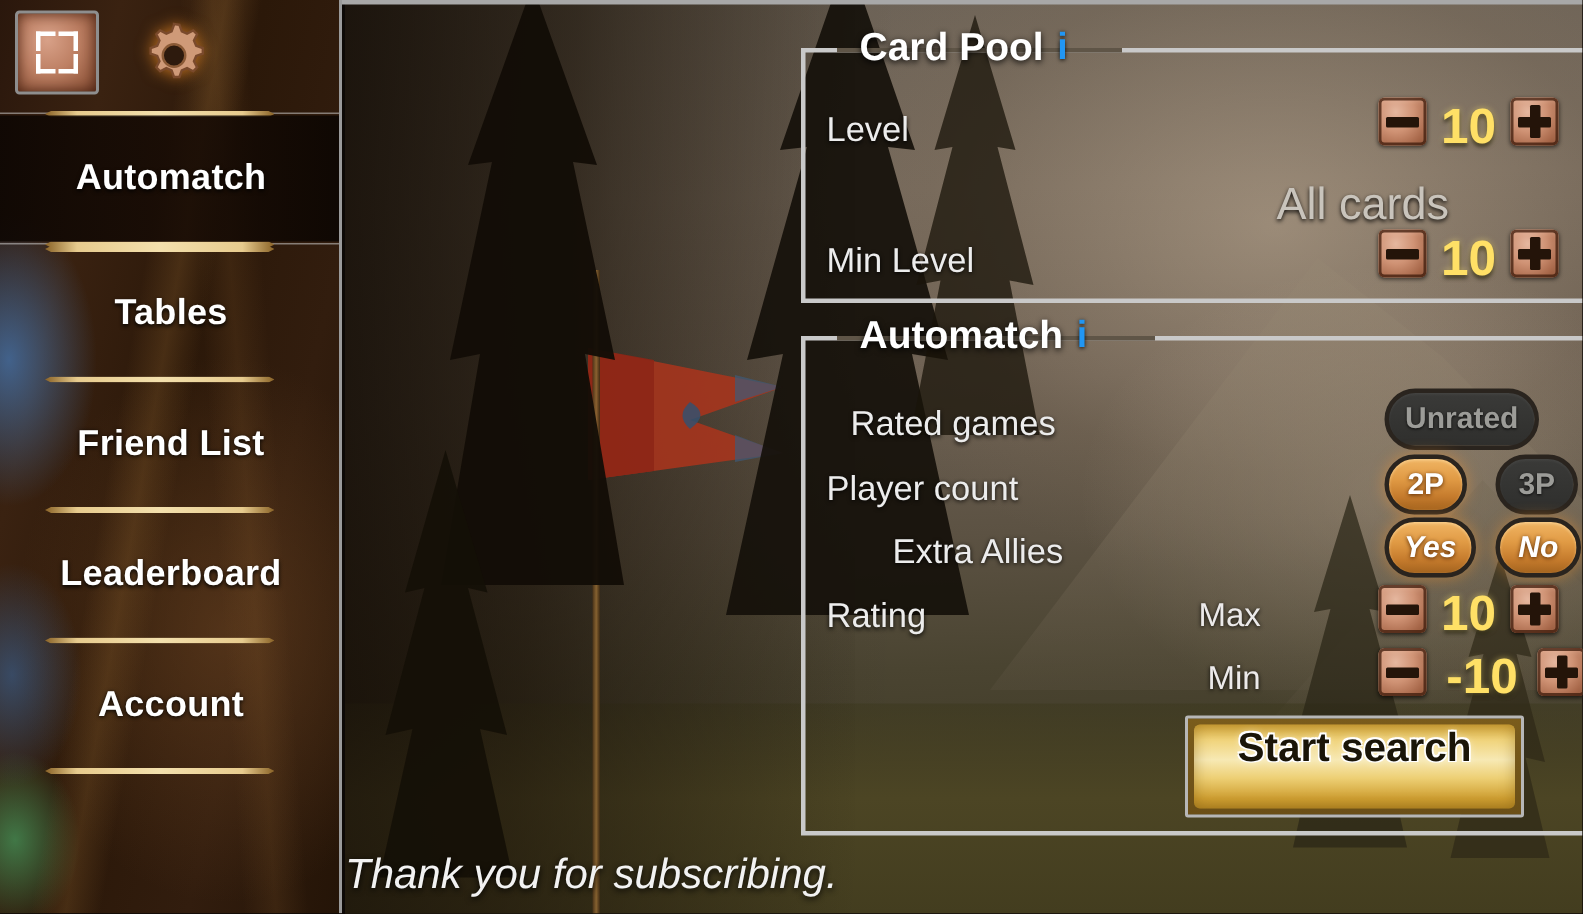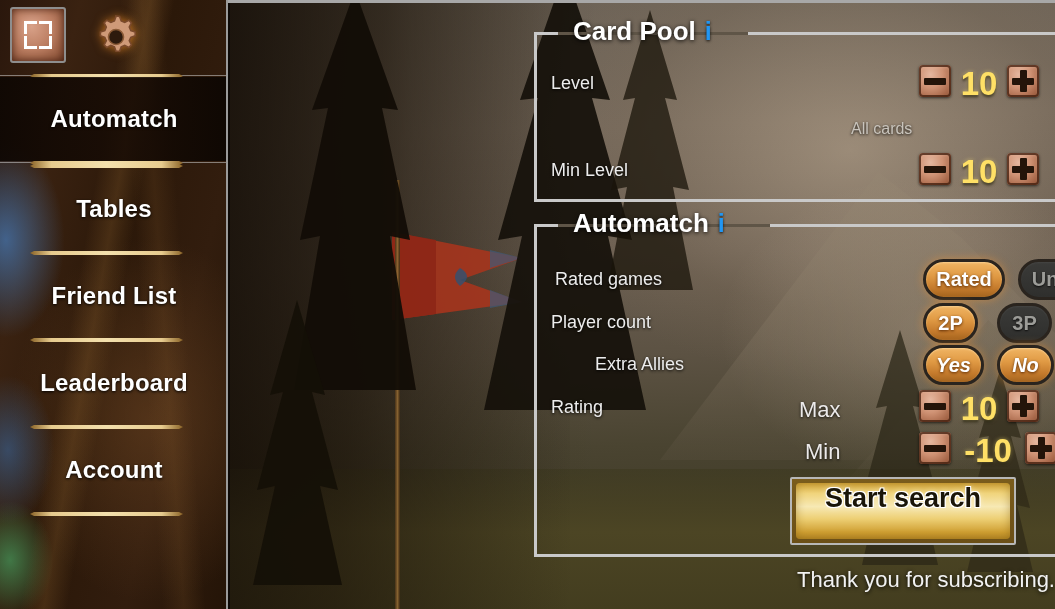--- a/index.html
+++ b/index.html
@@ -114,23 +114,23 @@
     display: flex; align-items: center; gap: 9px;
   }
   .legend-mask { position:absolute; top:-3px; height:3px; background:#5f5547; }
   .info-i { color: #2196f3; font-weight: bold; font-size: 25px; cursor: pointer;
             text-shadow: 0 1px 3px rgba(0,0,0,.9); }
 
   #panel-cardpool { left: 304px; top: 32px; width: 738px; height: 170px; }
   #panel-automatch { left: 304px; top: 224px; width: 738px; height: 333px; }
 
   .row { position: absolute; display: flex; align-items: center; }
-  .label { color: #ececec; font-size: 18px; text-shadow: 0 1px 3px rgba(0,0,0,.9); white-space: nowrap; }
+  .label { color: #ececec; font-size: 23px; text-shadow: 0 1px 3px rgba(0,0,0,.9); white-space: nowrap; }
   .sublabel { color: #eceaea; font-size: 22px; text-shadow: 0 1px 3px rgba(0,0,0,.9); }
-  .muted { color: #c9c4bc; font-size: 16px; text-shadow: 0 1px 3px rgba(0,0,0,.9); text-align: right; }
+  .muted { color: #c9c4bc; font-size: 30px; text-shadow: 0 1px 3px rgba(0,0,0,.9); text-align: right; }
 
   
   .stepper { display: flex; align-items: flex-start; gap: 6px; }
   .sq {
     width: 32px; height: 32px; border-radius: 4px; cursor: pointer;
     position: relative; flex: none;
     background: radial-gradient(ellipse at 36% 30%, #e5b79f 0%, #cf9274 42%, #a9694b 76%, #8a5034 100%);
     box-shadow: inset 0 0 0 2px rgba(60,26,10,.75), inset 0 2px 4px rgba(255,220,200,.35), 0 1px 3px rgba(0,0,0,.65);
   }
   .sq .minus { position:absolute; left:5px; right:5px; top:13px; height:7px; background:#241409; border-radius:1px; }
@@ -169,22 +169,22 @@
     background: linear-gradient(180deg, #d7a93c 0%, #f0d37a 18%, #f7e9b4 42%, #edcf74 64%, #cf9f32 88%, #b98b27 100%);
     display:flex; align-items:flex-start; justify-content:center;
     box-shadow: inset 0 0 10px rgba(120,85,10,.45);
   }
   #start-search span {
     font-size: 27px; font-weight: bold; color: #1a1508;
     text-shadow: -1px -1px 0 #fff, 1px -1px 0 #fff, -1px 1px 0 #fff, 1px 1px 0 #fff, 0 0 6px rgba(255,255,255,.6);
   }
 
   #footer-note {
-    position: absolute; left: 0; right: 0; top: 567px; text-align: right;
-    color: #f2f2f2; font-size: 22px; 
+    position: absolute; left: 0; right: 0; top: 567px; text-align: left;
+    color: #f2f2f2; font-size: 28px; font-style: italic;
     text-shadow: 0 1px 4px rgba(0,0,0,.95);
   }
   #top-rule { position:absolute; left:228px; top:0; width:827px; height:3px; background:#a8a8a8; }
 </style>
 </head>
 <body>
 
 <div id="app">
 
   <div id="sidebar">
@@ -324,27 +324,24 @@
       </div>
     </div>
 
     <div class="panel" id="panel-automatch">
       <span class="legend-mask" style="left:21px;width:212px;"></span>
       <div class="legend">
         <span>Automatch</span>
         <span class="info-i">i</span>
       </div>
 
-      <div class="row" style="left:18px; top:42px;">
+      <div class="row" style="left:30px; top:42px;">
         <span class="label">Rated games</span>
       </div>
       <div class="row" style="left:386px; top:32px; gap:13px;">
-        <span class="pill on" style="width:82px;height:41px;">
-            <span>Rated</span>
-          </span>
         <span class="pill off" style="width:103px;height:41px;">
             <span>Unrated</span>
           </span>
       </div>
 
       <div class="row" style="left:14px; top:85px;">
         <span class="label">Player count</span>
       </div>
       <div class="row" style="left:386px; top:76px; gap:19px;">
         <span class="pill on" style="width:55px;height:40px;">

